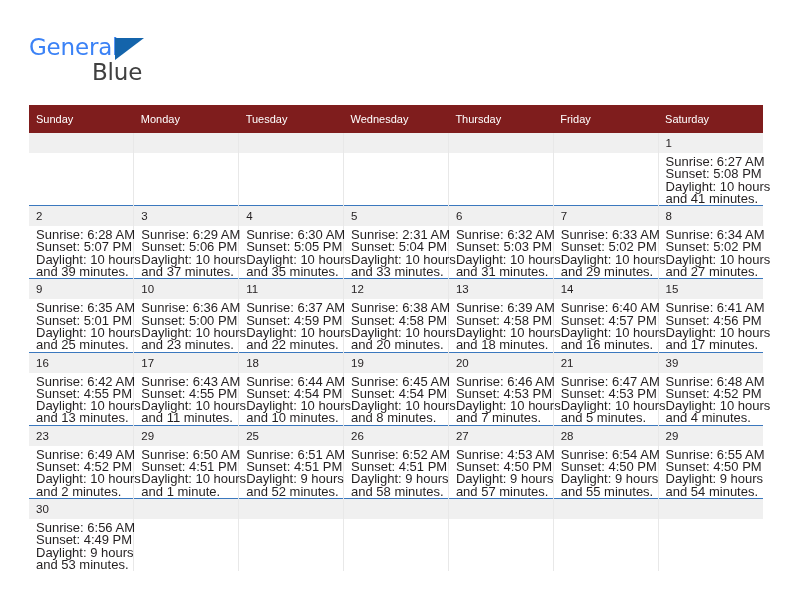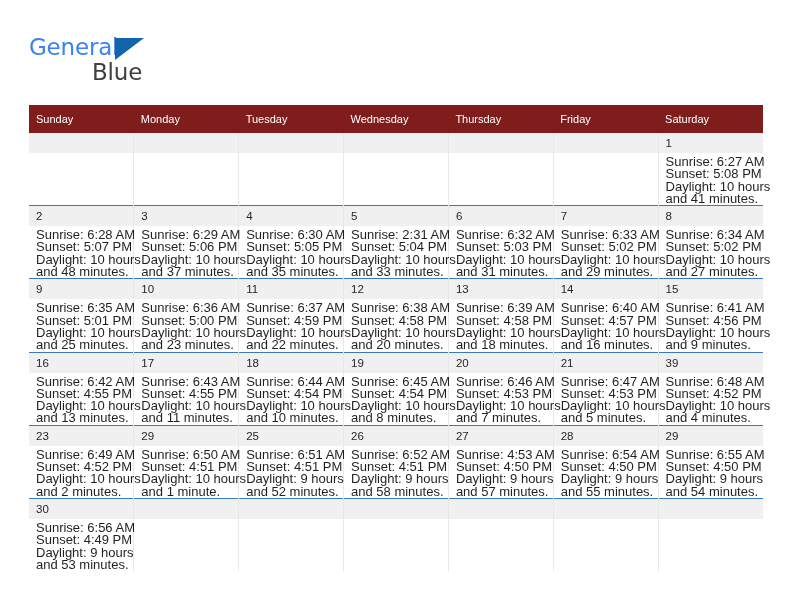--- a/index.html
+++ b/index.html
@@ -208,21 +208,21 @@
         </td>
       </tr>
 
       <tr class="week">
         <td>
           <div class="daynum">2</div>
           <div class="events">
             <div>Sunrise: 6:28 AM</div>
             <div>Sunset: 5:07 PM</div>
             <div>Daylight: 10 hours</div>
-            <div>and 48 minutes.</div>
+            <div>and 39 minutes.</div>
           </div>
         </td>
         <td>
           <div class="daynum">3</div>
           <div class="events">
             <div>Sunrise: 6:29 AM</div>
             <div>Sunset: 5:06 PM</div>
             <div>Daylight: 10 hours</div>
             <div>and 37 minutes.</div>
           </div>
@@ -328,21 +328,21 @@
             <div>Daylight: 10 hours</div>
             <div>and 16 minutes.</div>
           </div>
         </td>
         <td>
           <div class="daynum">15</div>
           <div class="events">
             <div>Sunrise: 6:41 AM</div>
             <div>Sunset: 4:56 PM</div>
             <div>Daylight: 10 hours</div>
-            <div>and 9 minutes.</div>
+            <div>and 17 minutes.</div>
           </div>
         </td>
       </tr>
 
       <tr class="week">
         <td>
           <div class="daynum">16</div>
           <div class="events">
             <div>Sunrise: 6:42 AM</div>
             <div>Sunset: 4:55 PM</div>

